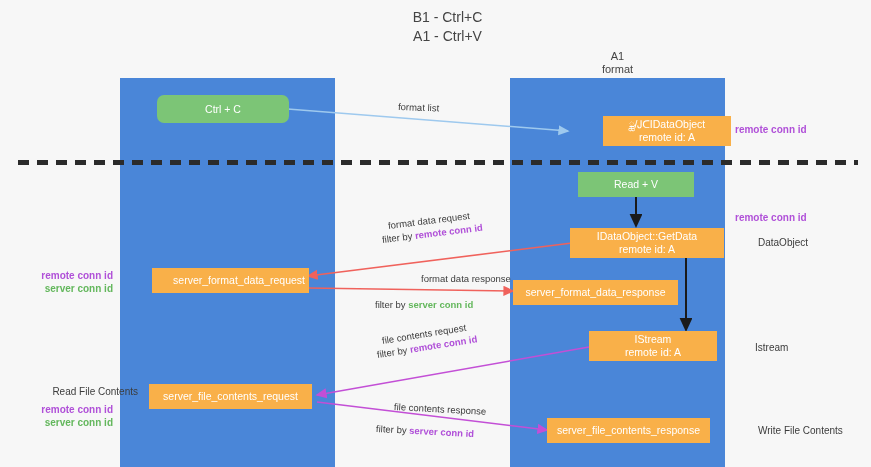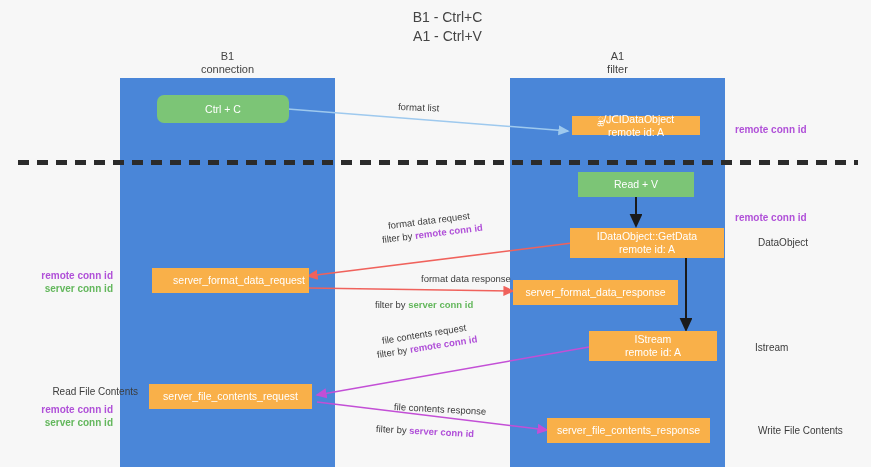--- a/index.html
+++ b/index.html
@@ -105,27 +105,23 @@
 </head>
 <body>
 
 <div id="canvas">
 
   <div class="title">
     <span>B1 - Ctrl+C</span>
     <span>A1 - Ctrl+V</span>
   </div>
 
-  <div class="col-head" style="left:120px; top:50px;">
-    <span class="l1">B1</span>
-    <span class="l2">connection</span>
-  </div>
   <div class="col-head" style="left:510px; top:50px;">
     <span class="l1">A1</span>
-    <span class="l2">filter</span>
+    <span class="l2">format</span>
   </div>
 
   <div class="col col-b1"></div>
   <div class="col col-a1"></div>
 
   <svg class="arrows">
     <defs>
       <marker id="ah-blue" markerWidth="7" markerHeight="7" refX="6" refY="3.2" orient="auto">
         <path d="M0,0 L7,3.2 L0,6.4 z" fill="#9ec9ee"></path>
       </marker>
@@ -152,21 +148,21 @@
 
     <line x1="589" y1="347" x2="317" y2="395" stroke="#c34fd6" stroke-width="1.6" marker-end="url(#ah-purple)"></line>
 
     <line x1="317" y1="402" x2="547" y2="430" stroke="#c34fd6" stroke-width="1.6" marker-end="url(#ah-purple)"></line>
   </svg>
 
   <div class="box box-green" style="left:157px; top:95px; width:132px; height:28px;border-radius:7px;">
     <span class="ln">Ctrl + C</span>
   </div>
 
-  <div class="box box-orange" style="left:572px; top:116px; width:128px; height:19px;align-items:center;">
+  <div class="box box-orange" style="left:603px; top:116px; width:128px; height:30px;align-items:center;">
     <span class="ln">ྪ/ᎫᑕIDataObject</span>
     <span class="ln">remote id: A</span>
   </div>
 
   <div class="divider"></div>
 
   <div class="box box-green" style="left:578px; top:172px; width:116px; height:25px;">
     <span class="ln">Read + V</span>
   </div>
 

